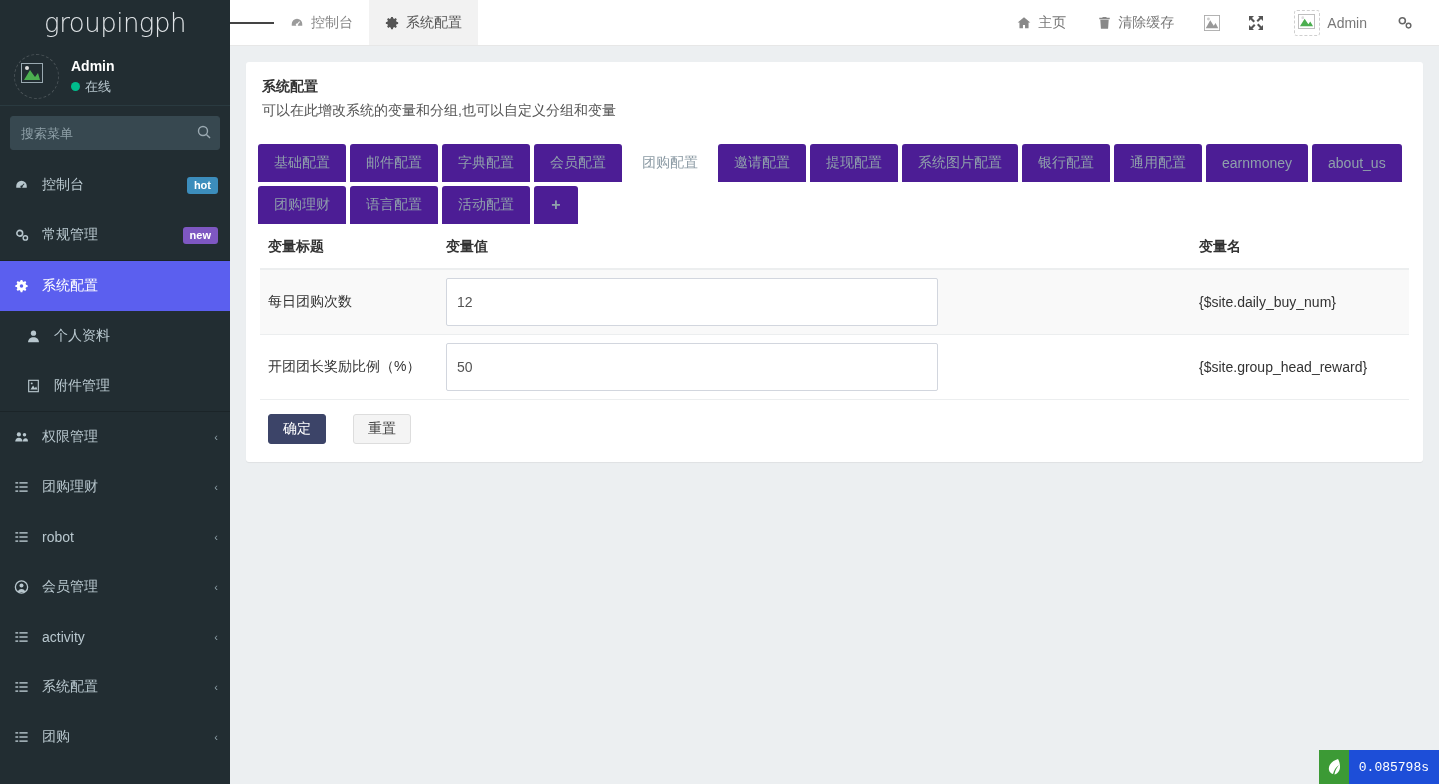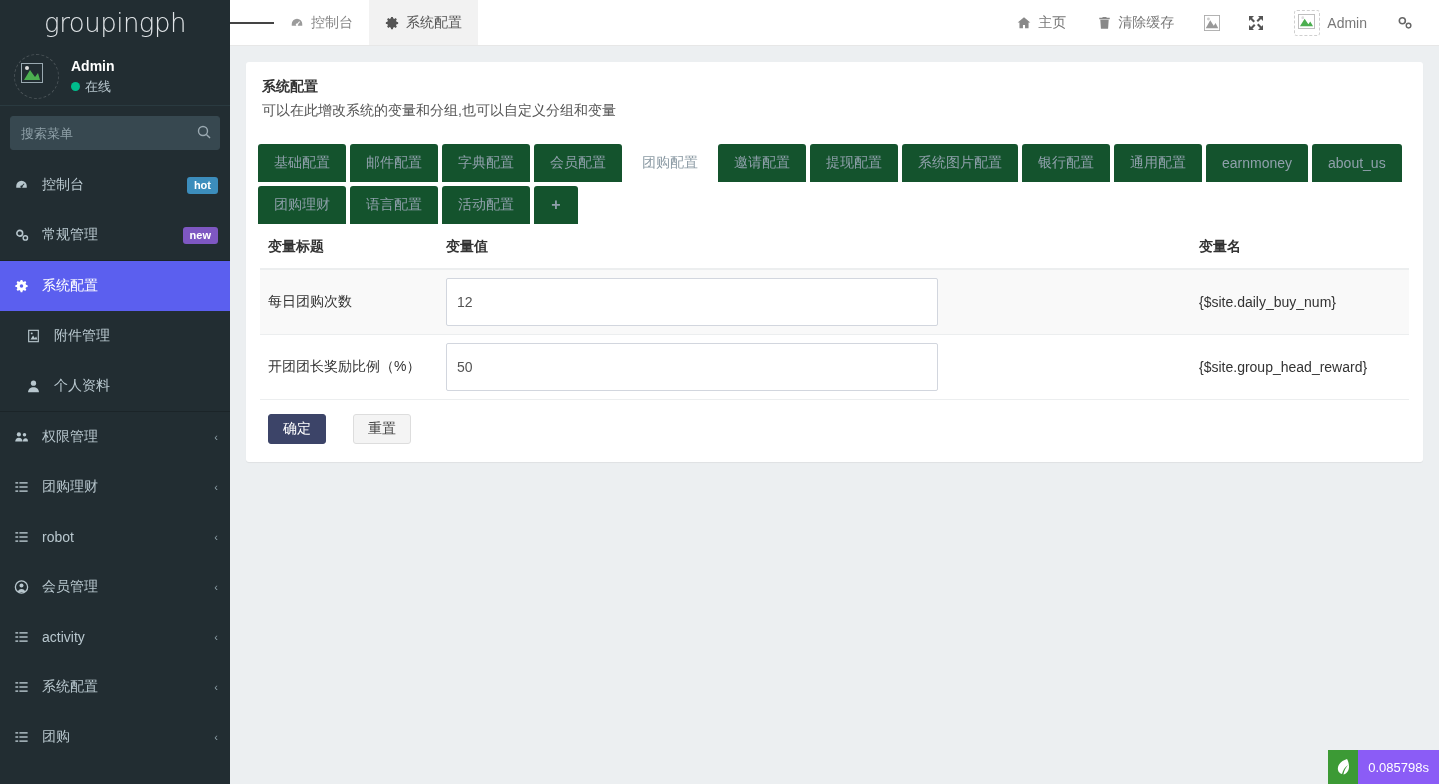--- a/index.html
+++ b/index.html
@@ -166,21 +166,21 @@
   .tabs-wrap {
     padding: 10px 12px 0 12px;
     display: flex; flex-wrap: wrap;
     gap: 4px 4px;
     margin-top: 8px;
   }
   .tab {
     height: 38px;
     min-width: 88px;
     padding: 0 16px;
-    background: #14532d;
+    background: #4c1d95;
     color: #8fa0ab;
     font-size: 14px;
     display: flex; align-items: center; justify-content: center;
     border-radius: 3px 3px 0 0;
     cursor: pointer;
     white-space: nowrap;
   }
   .tab.active { background: #fff; color: #8b9aa4; }
   .tab.addbtn { min-width: 44px; font-size: 16px; font-weight: bold; }
 
@@ -232,25 +232,25 @@
     right: 0; bottom: 0;
     display: flex; align-items: stretch;
     height: 34px;
     z-index: 50;
   }
   .trace-logo {
     width: 30px; background: #3c9a35;
     display: flex; align-items: center; justify-content: center;
   }
   .trace-time {
-    background: #8b5cf6; color: #fff;
+    background: #1d4ed8; color: #fff;
     font-size: 13px;
     display: flex; align-items: center;
     padding: 4px 10px;
-    font-family: Liberation Sans, sans-serif;
+    font-family: Liberation Mono, monospace;
   }
 </style>
 </head>
 <body>
 
 <aside id="sidebar">
   <div class="brand">
     <span class="brand-text">groupingph</span>
   </div>
 
@@ -311,35 +311,35 @@
           <svg width="15" height="14" viewBox="0 0 16 16">
             <path d="M7 1h2l.3 1.7 1.3.6 1.5-.9 1.4 1.4-.9 1.5.6 1.3L15 7v2l-1.8.4-.6 1.3.9 1.5-1.4 1.4-1.5-.9-1.3.6L9 15H7l-.4-1.7-1.3-.6-1.5.9L2.4 12l.9-1.5-.6-1.3L1 9V7l1.7-.4.6-1.3-.9-1.5 1.4-1.4 1.5.9 1.3-.6z" fill="#ffffff"></path>
             <circle cx="8" cy="8" r="2" fill="#5b5fef"></circle>
           </svg>
         </span>
         <span class="mi-label">系统配置</span>
       </li>
       <li class="menu-item sub">
         <span class="mi-icon">
           <svg width="15" height="14" viewBox="0 0 16 16">
+            <circle cx="8" cy="4.8" r="3" fill="#b8c7ce"></circle>
+            <path d="M1.8 15c0-3.4 2.8-5.6 6.2-5.6s6.2 2.2 6.2 5.6z" fill="#b8c7ce"></path>
+          </svg>
+        </span>
+        <span class="mi-label">个人资料</span>
+      </li>
+      <li class="menu-item sub">
+        <span class="mi-icon">
+          <svg width="15" height="14" viewBox="0 0 16 16">
             <rect x="2.5" y="1.5" width="11" height="13" fill="none" stroke="#b8c7ce" stroke-width="1.3"></rect>
             <polygon points="4.5,12 7.5,7.5 9.5,10.5 11,8.5 12.5,12" fill="#b8c7ce"></polygon>
             <circle cx="6" cy="5" r="1.1" fill="#b8c7ce"></circle>
           </svg>
         </span>
         <span class="mi-label">附件管理</span>
-      </li>
-      <li class="menu-item sub">
-        <span class="mi-icon">
-          <svg width="15" height="14" viewBox="0 0 16 16">
-            <circle cx="8" cy="4.8" r="3" fill="#b8c7ce"></circle>
-            <path d="M1.8 15c0-3.4 2.8-5.6 6.2-5.6s6.2 2.2 6.2 5.6z" fill="#b8c7ce"></path>
-          </svg>
-        </span>
-        <span class="mi-label">个人资料</span>
       </li>
       <div class="menu-sep"></div>
       <li class="menu-item">
         <span class="mi-icon">
           <svg width="15" height="14" viewBox="0 0 16 16">
             <circle cx="5" cy="5" r="2.4" fill="#b8c7ce"></circle>
             <circle cx="11.4" cy="5.4" r="2" fill="#b8c7ce"></circle>
             <path d="M0.8 13c0-2.6 1.9-4.2 4.2-4.2S9.2 10.4 9.2 13z" fill="#b8c7ce"></path>
             <path d="M9.6 13c0-2.2 1.4-3.6 3.2-3.6 1.5 0 2.6 1 2.6 3.6z" fill="#b8c7ce"></path>
           </svg>

